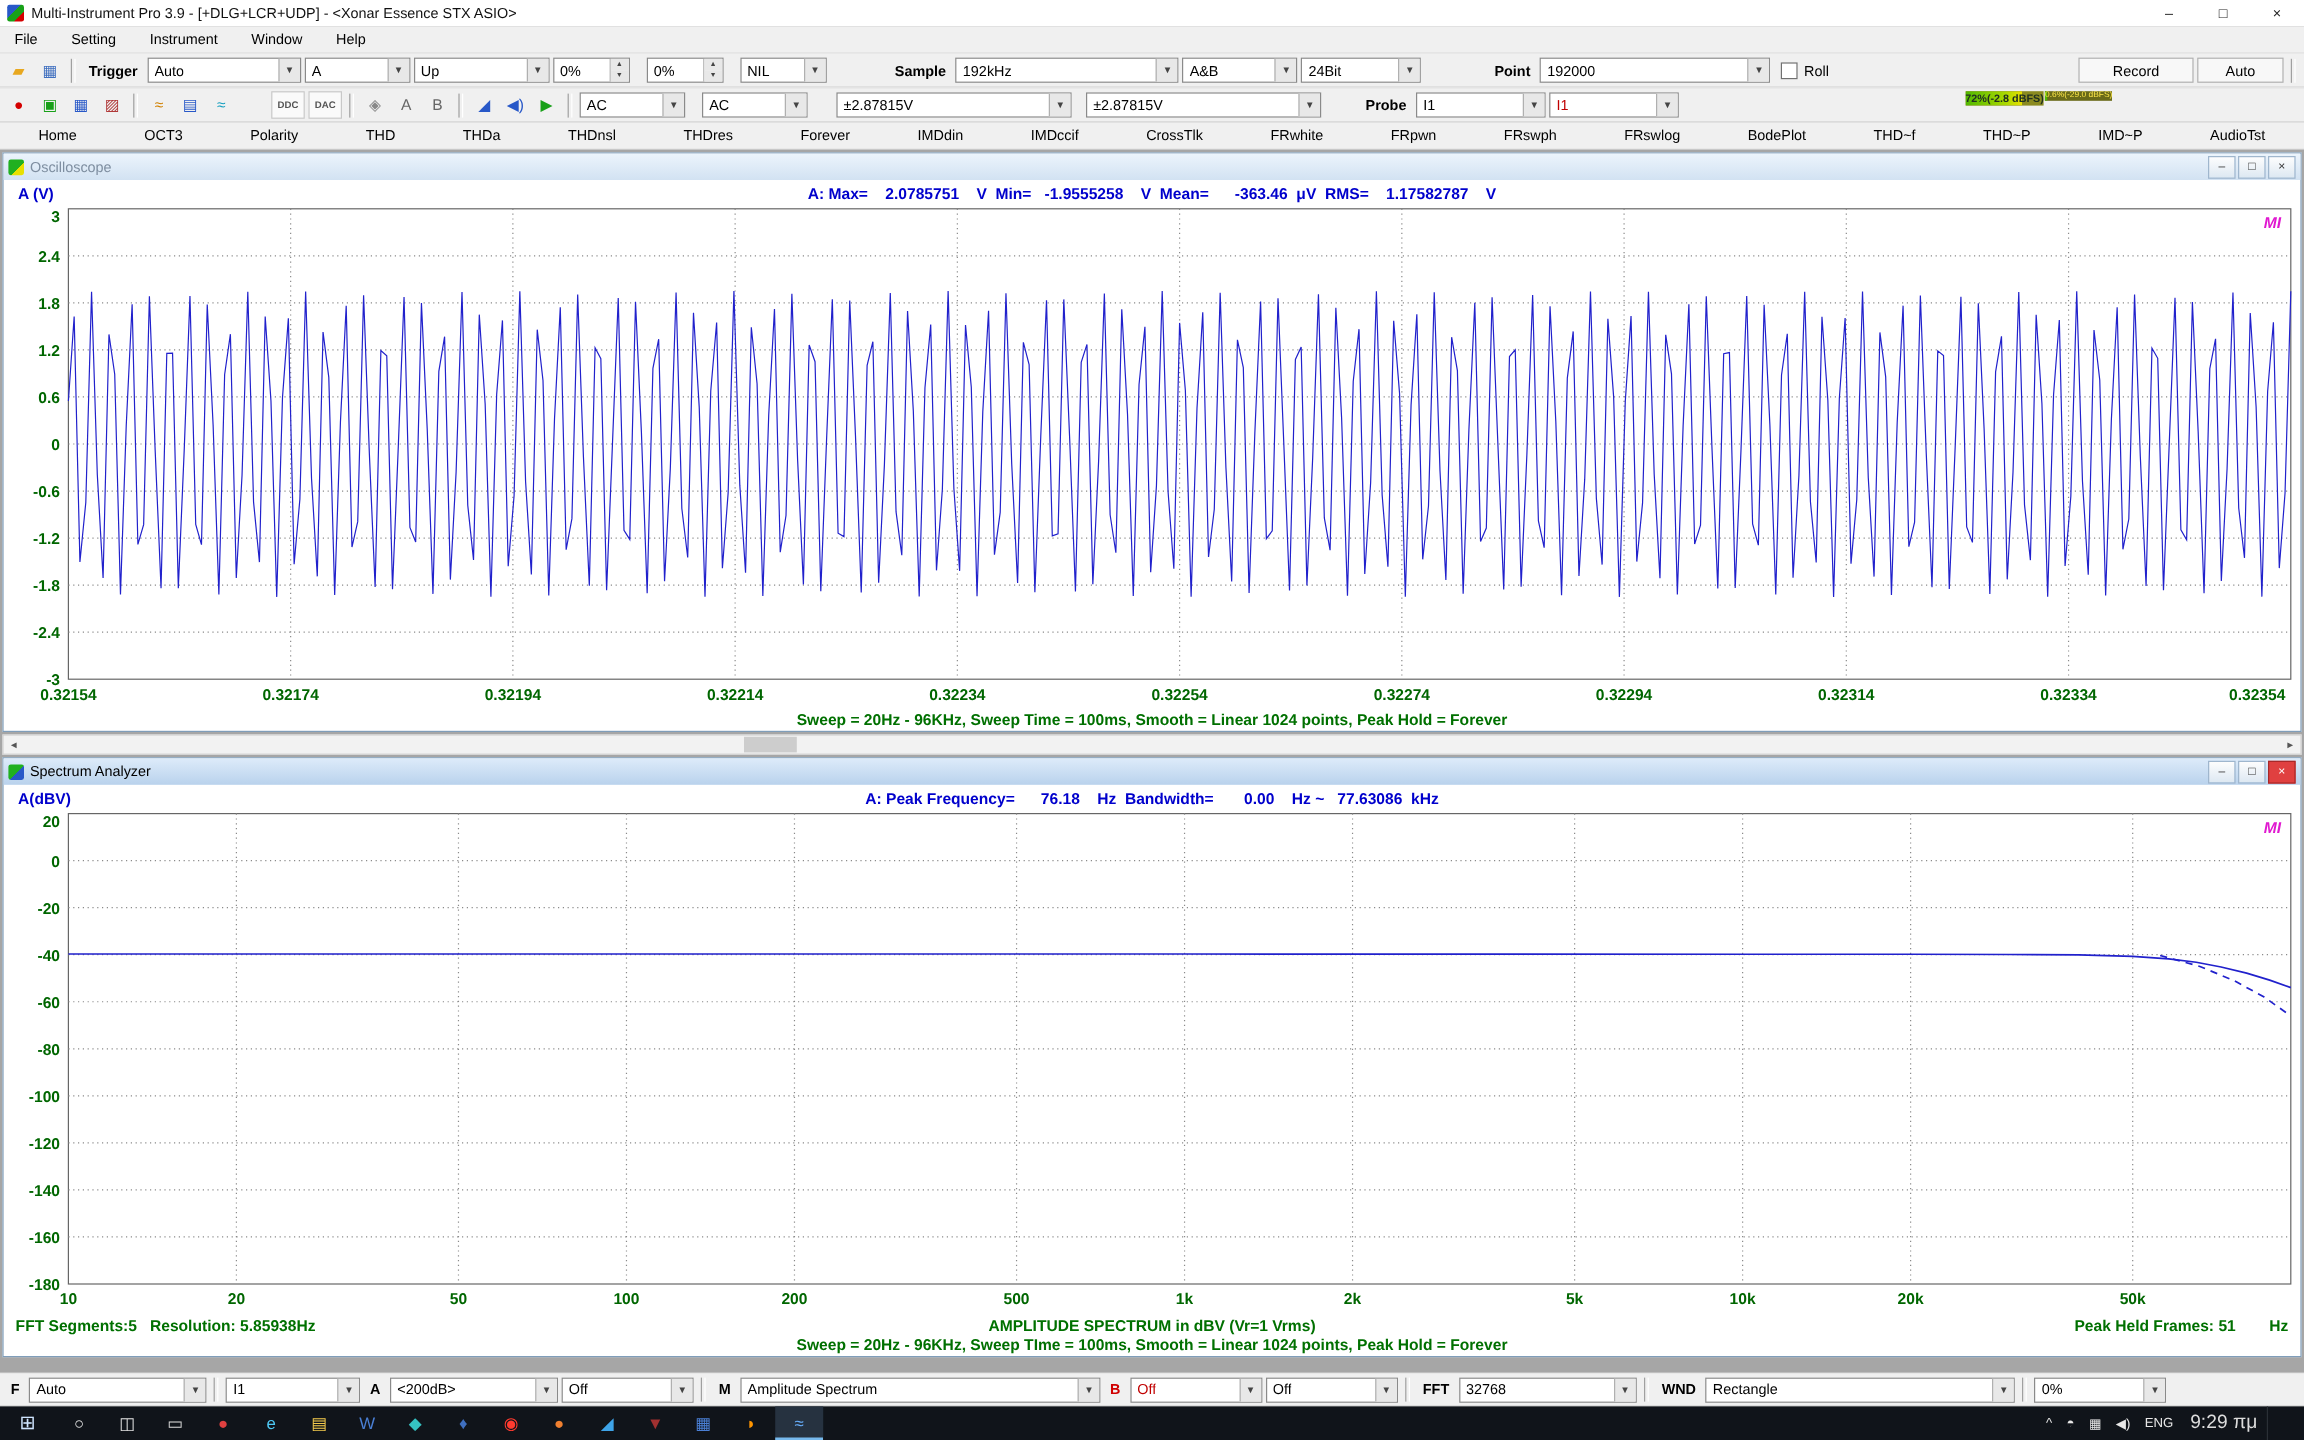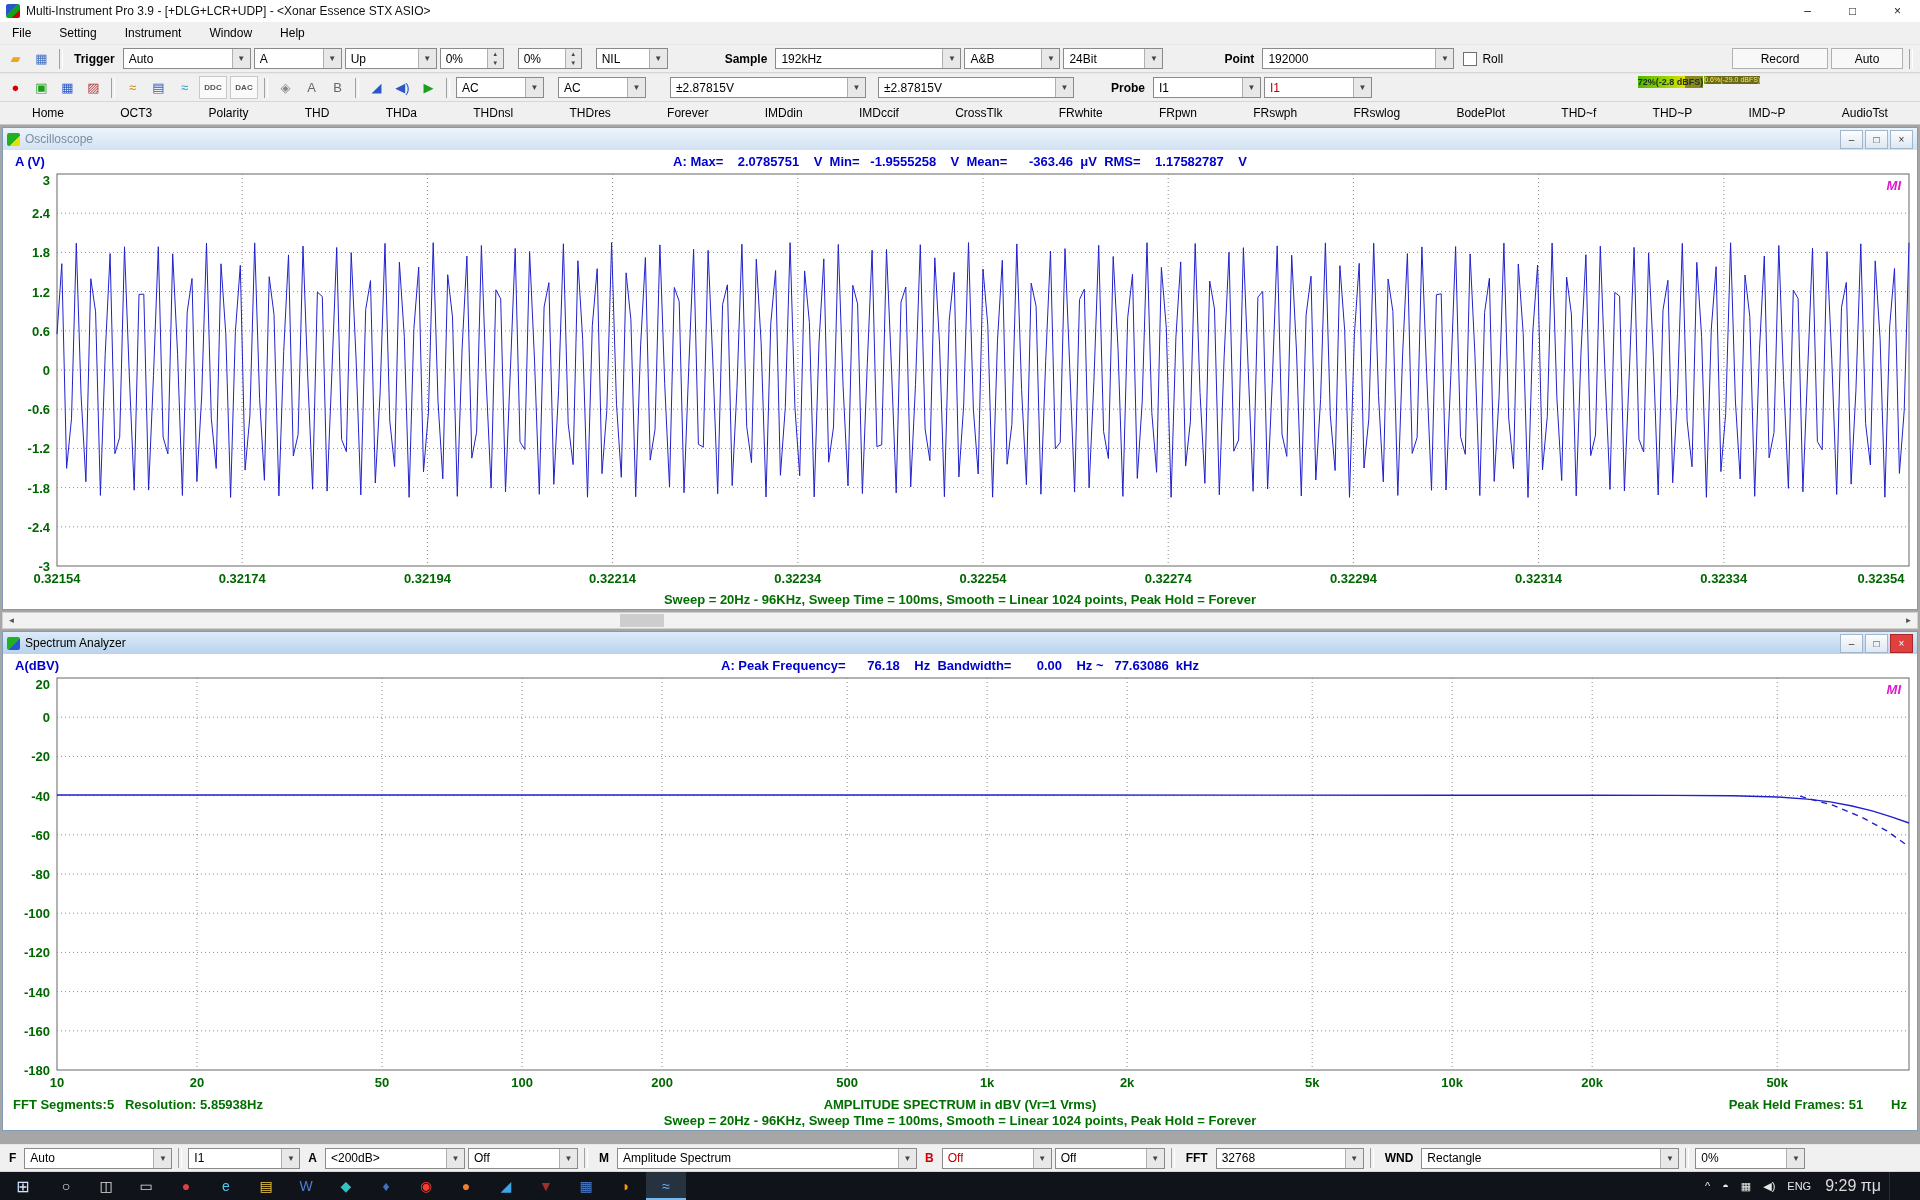--- a/index.html
+++ b/index.html
@@ -129,21 +129,21 @@
       <span class="vsep"></span>
       <span class="ctl-label b">Trigger</span>
       <div class="dd" style="width: 128px;">
         <span class="dd-text">Auto</span>
         <span class="dd-arrow">▼</span>
       </div>
       <div class="dd" style="width: 88px;">
         <span class="dd-text">A</span>
         <span class="dd-arrow">▼</span>
       </div>
-      <div class="dd" style="width: 92px;">
+      <div class="dd" style="width: 113px;">
         <span class="dd-text">Up</span>
         <span class="dd-arrow">▼</span>
       </div>
       <div class="spin" style="width: 64px;">
         <span class="spin-text">0%</span>
         <span class="spin-arrows">
           <span class="spin-up">▲</span>
           <span class="spin-down">▼</span>
         </span>
       </div>
@@ -191,21 +191,21 @@
     </div>
   <div class="toolbar" id="toolbar2">
       <span class="tico" style="color: rgb(212, 0, 0);">●</span>
       <span class="tico" style="color: rgb(24, 160, 24);">▣</span>
       <span class="tico" style="color: rgb(40, 88, 200);">▦</span>
       <span class="tico" style="color: rgb(176, 56, 56);">▨</span>
       <span class="vsep"></span>
       <span class="tico" style="color: rgb(208, 128, 0);">≈</span>
       <span class="tico" style="color: rgb(40, 88, 200);">▤</span>
       <span class="tico" style="color: rgb(24, 160, 192);">≈</span>
-      <span class="tico tico-text" style="color: rgb(85, 85, 85);">DDC</span>
+      <span class="tico tico-text" style="color: rgb(85, 85, 85); margin-left: 27px;">DDC</span>
       <span class="tico tico-text" style="color: rgb(85, 85, 85); text-align: center;">DAC</span>
       <span class="vsep"></span>
       <span class="tico" style="color: rgb(136, 136, 136);">◈</span>
       <span class="tico" style="color: rgb(102, 102, 102);">A</span>
       <span class="tico" style="color: rgb(102, 102, 102);">B</span>
       <span class="vsep"></span>
       <span class="tico" style="color: rgb(40, 88, 200);">◢</span>
       <span class="tico" style="color: rgb(40, 88, 200);">◀)</span>
       <span class="tico" style="color: rgb(24, 160, 24);">▶</span>
       <span class="vsep"></span>

